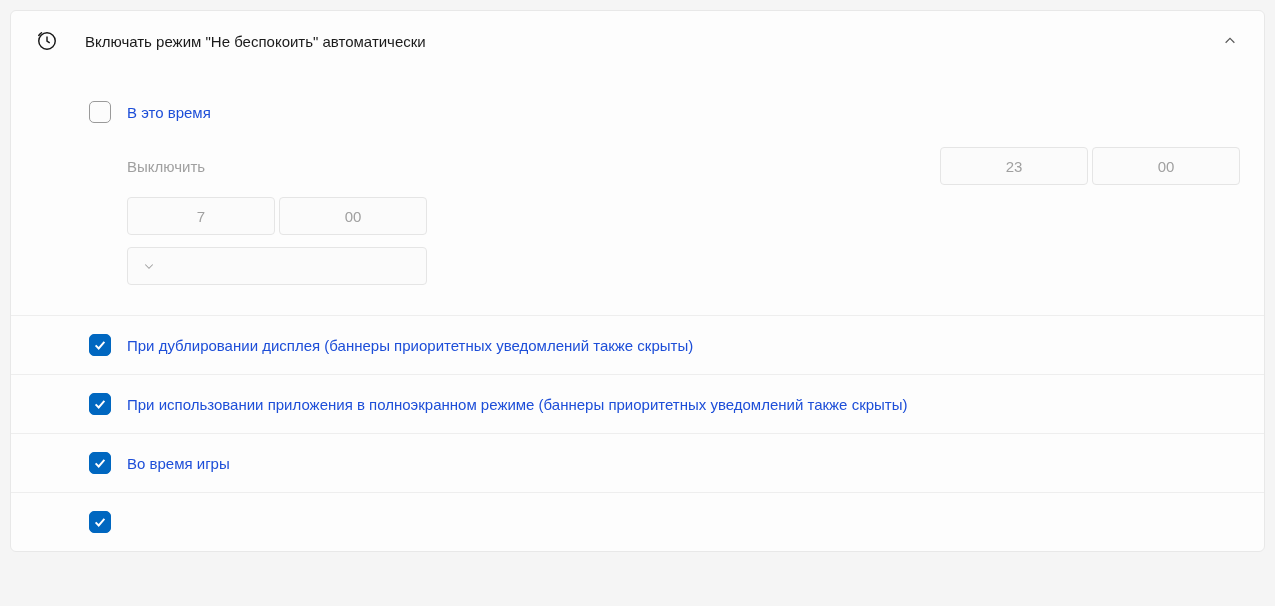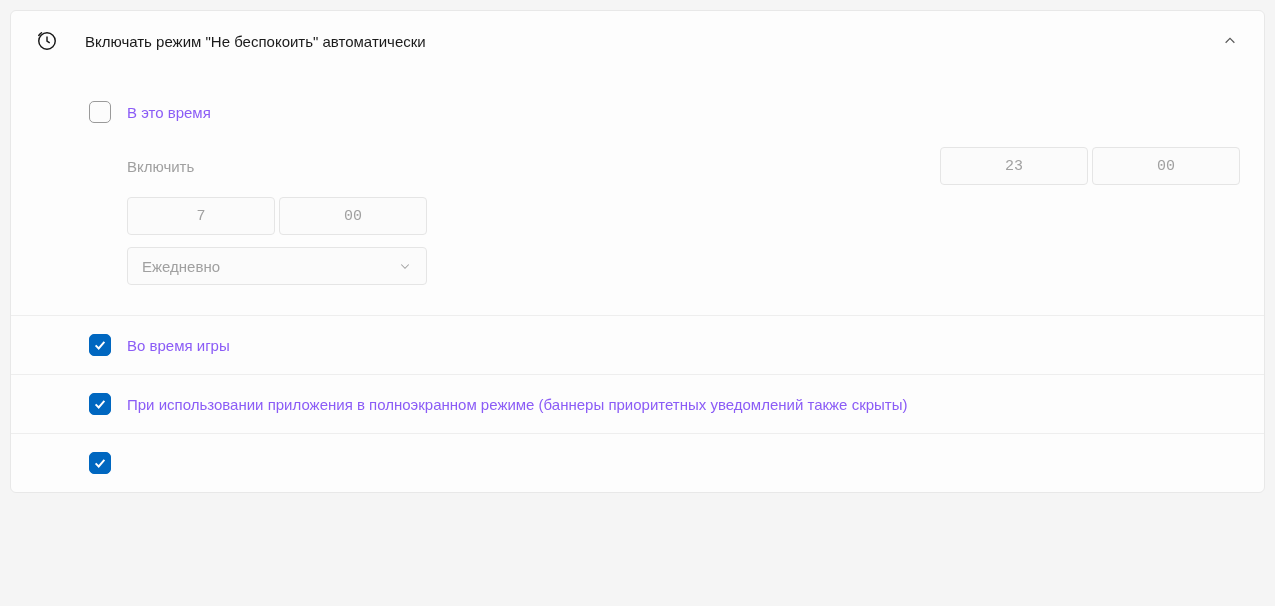--- a/index.html
+++ b/index.html
@@ -81,36 +81,35 @@
     .checkbox.unchecked {
       background: #fcfcfc;
       border: 1.5px solid #9a9a9a;
     }
     .checkbox svg {
       width: 14px;
       height: 14px;
     }
     .option-label {
       font-size: 15px;
-      color: #8b5cf6;
+      color: #1d4ed8;
     }
     .time-row {
       display: flex;
       align-items: center;
       padding: 6px 0 6px 38px;
     }
     .time-label {
       flex: 1;
       font-size: 15px;
       color: #a0a0a0;
     }
     .time-inputs {
       display: flex;
       gap: 4px;
-      font-family: Liberation Mono, monospace;
     }
     .time-box {
       width: 148px;
       height: 38px;
       border: 1px solid #e5e5e5;
       border-radius: 4px;
       background: #fbfbfb;
       display: flex;
       align-items: center;
       justify-content: center;
@@ -163,64 +162,71 @@
     </div>
   </div>
 
   <div class="option-row first">
     <div class="checkbox unchecked"></div>
     <div class="option-label">В это время</div>
   </div>
 
   <div class="option-row nested-time-block">
     <div class="time-row">
-      <div class="time-label">Включить</div>
+      <div class="time-label">Выключить</div>
       <div class="time-inputs">
         <div class="time-box">23</div>
         <div class="time-box">00</div>
       </div>
     </div>
     <div class="time-row">
       <div class="time-inputs">
         <div class="time-box">7</div>
         <div class="time-box">00</div>
       </div>
     </div>
     <div class="time-row">
       <div class="repeat-select">
-        <div class="select-text">Ежедневно</div>
         <div class="select-chevron">
           <svg viewBox="0 0 16 16" width="12" height="12" fill="none" stroke="#a0a0a0" stroke-width="1.4">
             <path d="M3 6 L8 11 L13 6"></path>
           </svg>
         </div>
       </div>
     </div>
   </div>
 
+  <div class="option-row">
+    <div class="checkbox checked">
+      <svg viewBox="0 0 16 16" fill="none" stroke="#ffffff" stroke-width="2.2">
+          <path d="M3 8.5 L6.5 12 L13 4.5"></path>
+        </svg>
+    </div>
+    <div class="option-label">При дублировании дисплея (баннеры приоритетных уведомлений также скрыты)</div>
+  </div>
+
+  <div class="option-row">
+    <div class="checkbox checked">
+      <svg viewBox="0 0 16 16" fill="none" stroke="#ffffff" stroke-width="2.2">
+          <path d="M3 8.5 L6.5 12 L13 4.5"></path>
+        </svg>
+    </div>
+    <div class="option-label">При использовании приложения в полноэкранном режиме (баннеры приоритетных уведомлений также скрыты)</div>
+  </div>
 
   <div class="option-row">
     <div class="checkbox checked">
       <svg viewBox="0 0 16 16" fill="none" stroke="#ffffff" stroke-width="2.2">
           <path d="M3 8.5 L6.5 12 L13 4.5"></path>
         </svg>
     </div>
     <div class="option-label">Во время игры</div>
   </div>
 
   <div class="option-row">
     <div class="checkbox checked">
       <svg viewBox="0 0 16 16" fill="none" stroke="#ffffff" stroke-width="2.2">
           <path d="M3 8.5 L6.5 12 L13 4.5"></path>
         </svg>
     </div>
-    <div class="option-label">При использовании приложения в полноэкранном режиме (баннеры приоритетных уведомлений также скрыты)</div>
-  </div>
-
-  <div class="option-row">
-    <div class="checkbox checked">
-      <svg viewBox="0 0 16 16" fill="none" stroke="#ffffff" stroke-width="2.2">
-          <path d="M3 8.5 L6.5 12 L13 4.5"></path>
-        </svg>
-    </div>
   </div>
 
 </div>
 
 </body></html>

